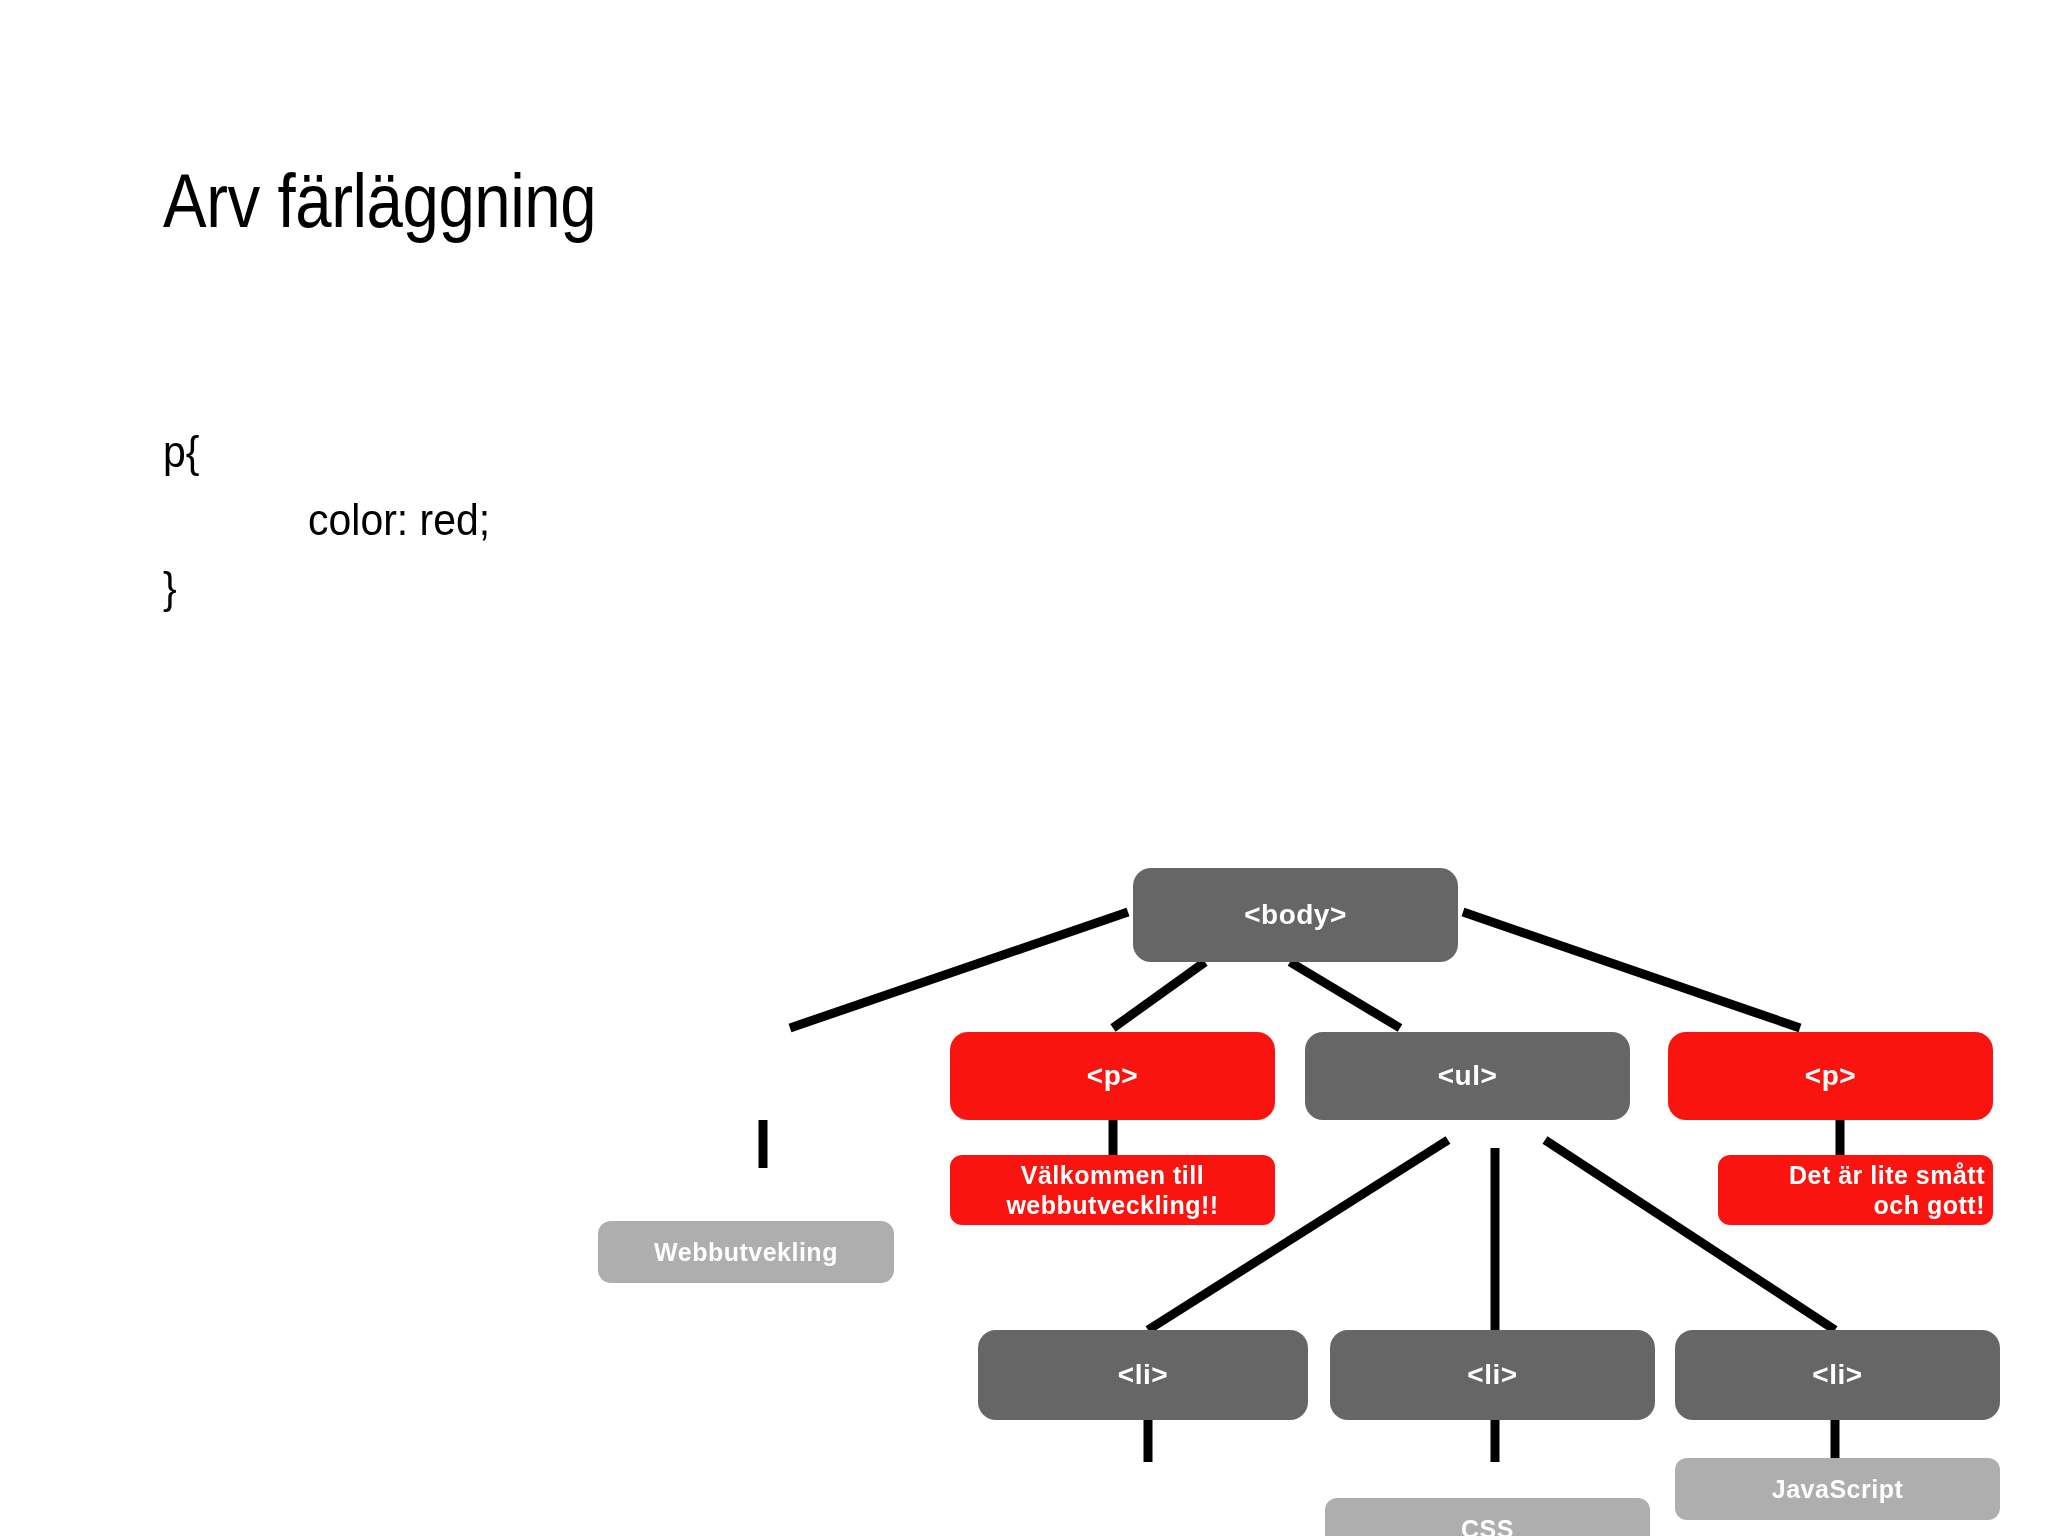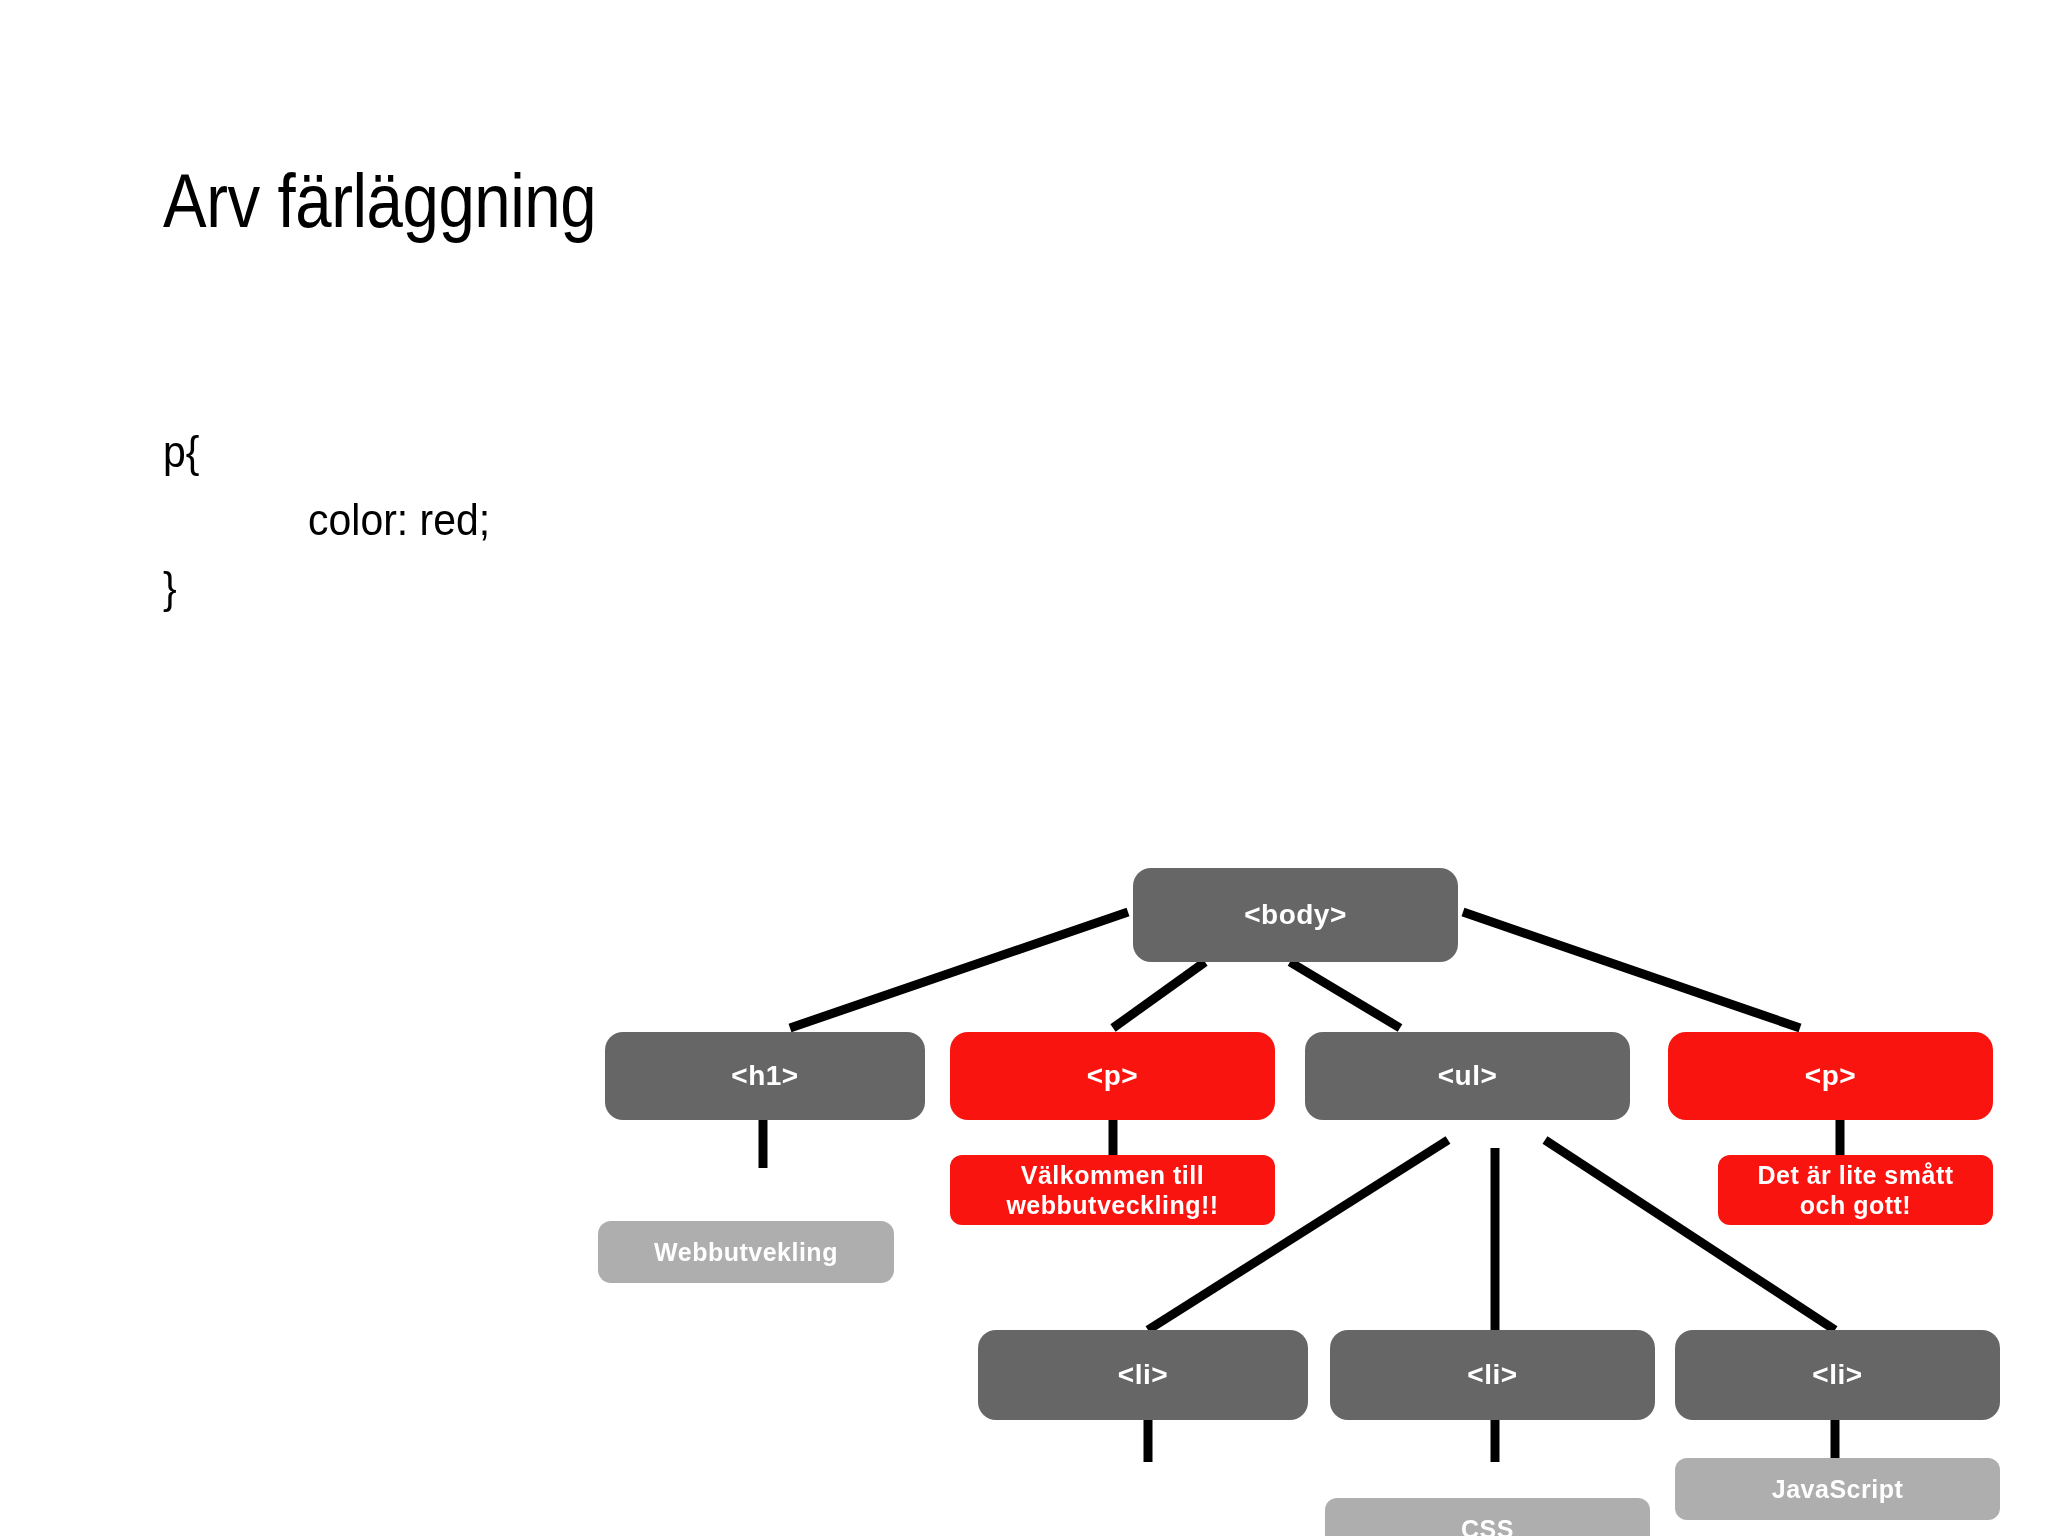--- a/index.html
+++ b/index.html
@@ -132,36 +132,35 @@
       <line x1="1545" y1="1140" x2="1835" y2="1330"></line>
 
       <line x1="1148" y1="1420" x2="1148" y2="1462"></line>
       <line x1="1495" y1="1420" x2="1495" y2="1462"></line>
       <line x1="1835" y1="1420" x2="1835" y2="1462"></line>
     </g>
   </svg>
 
   <div class="node tag" style="left:1133px; top:868px; width:325px; height:94px;">&lt;body&gt;</div>
 
-  <div class="node tag" style="left:605px; top:1032px; width:320px; height:88px;">&lt;h1&gt;</div>
 
   <div class="node tag red" style="left:950px; top:1032px; width:325px; height:88px;">&lt;p&gt;</div>
 
   <div class="node tag" style="left:1305px; top:1032px; width:325px; height:88px;">&lt;ul&gt;</div>
 
   <div class="node tag red" style="left:1668px; top:1032px; width:325px; height:88px;">&lt;p&gt;</div>
 
   <div class="node text" style="left:598px; top:1221px; width:296px; height:62px;border-radius:13px;">Webbutvekling</div>
 
   <div class="node text red" style="left:950px; top:1155px; width:325px; height:70px; flex-direction:column;">
     <span>Välkommen till</span>
     <span>webbutveckling!!</span>
   </div>
 
-  <div class="node text red" style="left:1718px; top:1155px; width:275px; height:70px; flex-direction:column;">
+  <div class="node text red" style="left:1718px; top:1155px; width:275px; height:70px; flex-direction:column;align-items:flex-end;">
     <span>Det är lite smått</span>
     <span>och gott!</span>
   </div>
 
   <div class="node tag" style="left:978px; top:1330px; width:330px; height:90px;">&lt;li&gt;</div>
 
   <div class="node tag" style="left:1330px; top:1330px; width:325px; height:90px;">&lt;li&gt;</div>
 
   <div class="node tag" style="left:1675px; top:1330px; width:325px; height:90px;">&lt;li&gt;</div>
 

